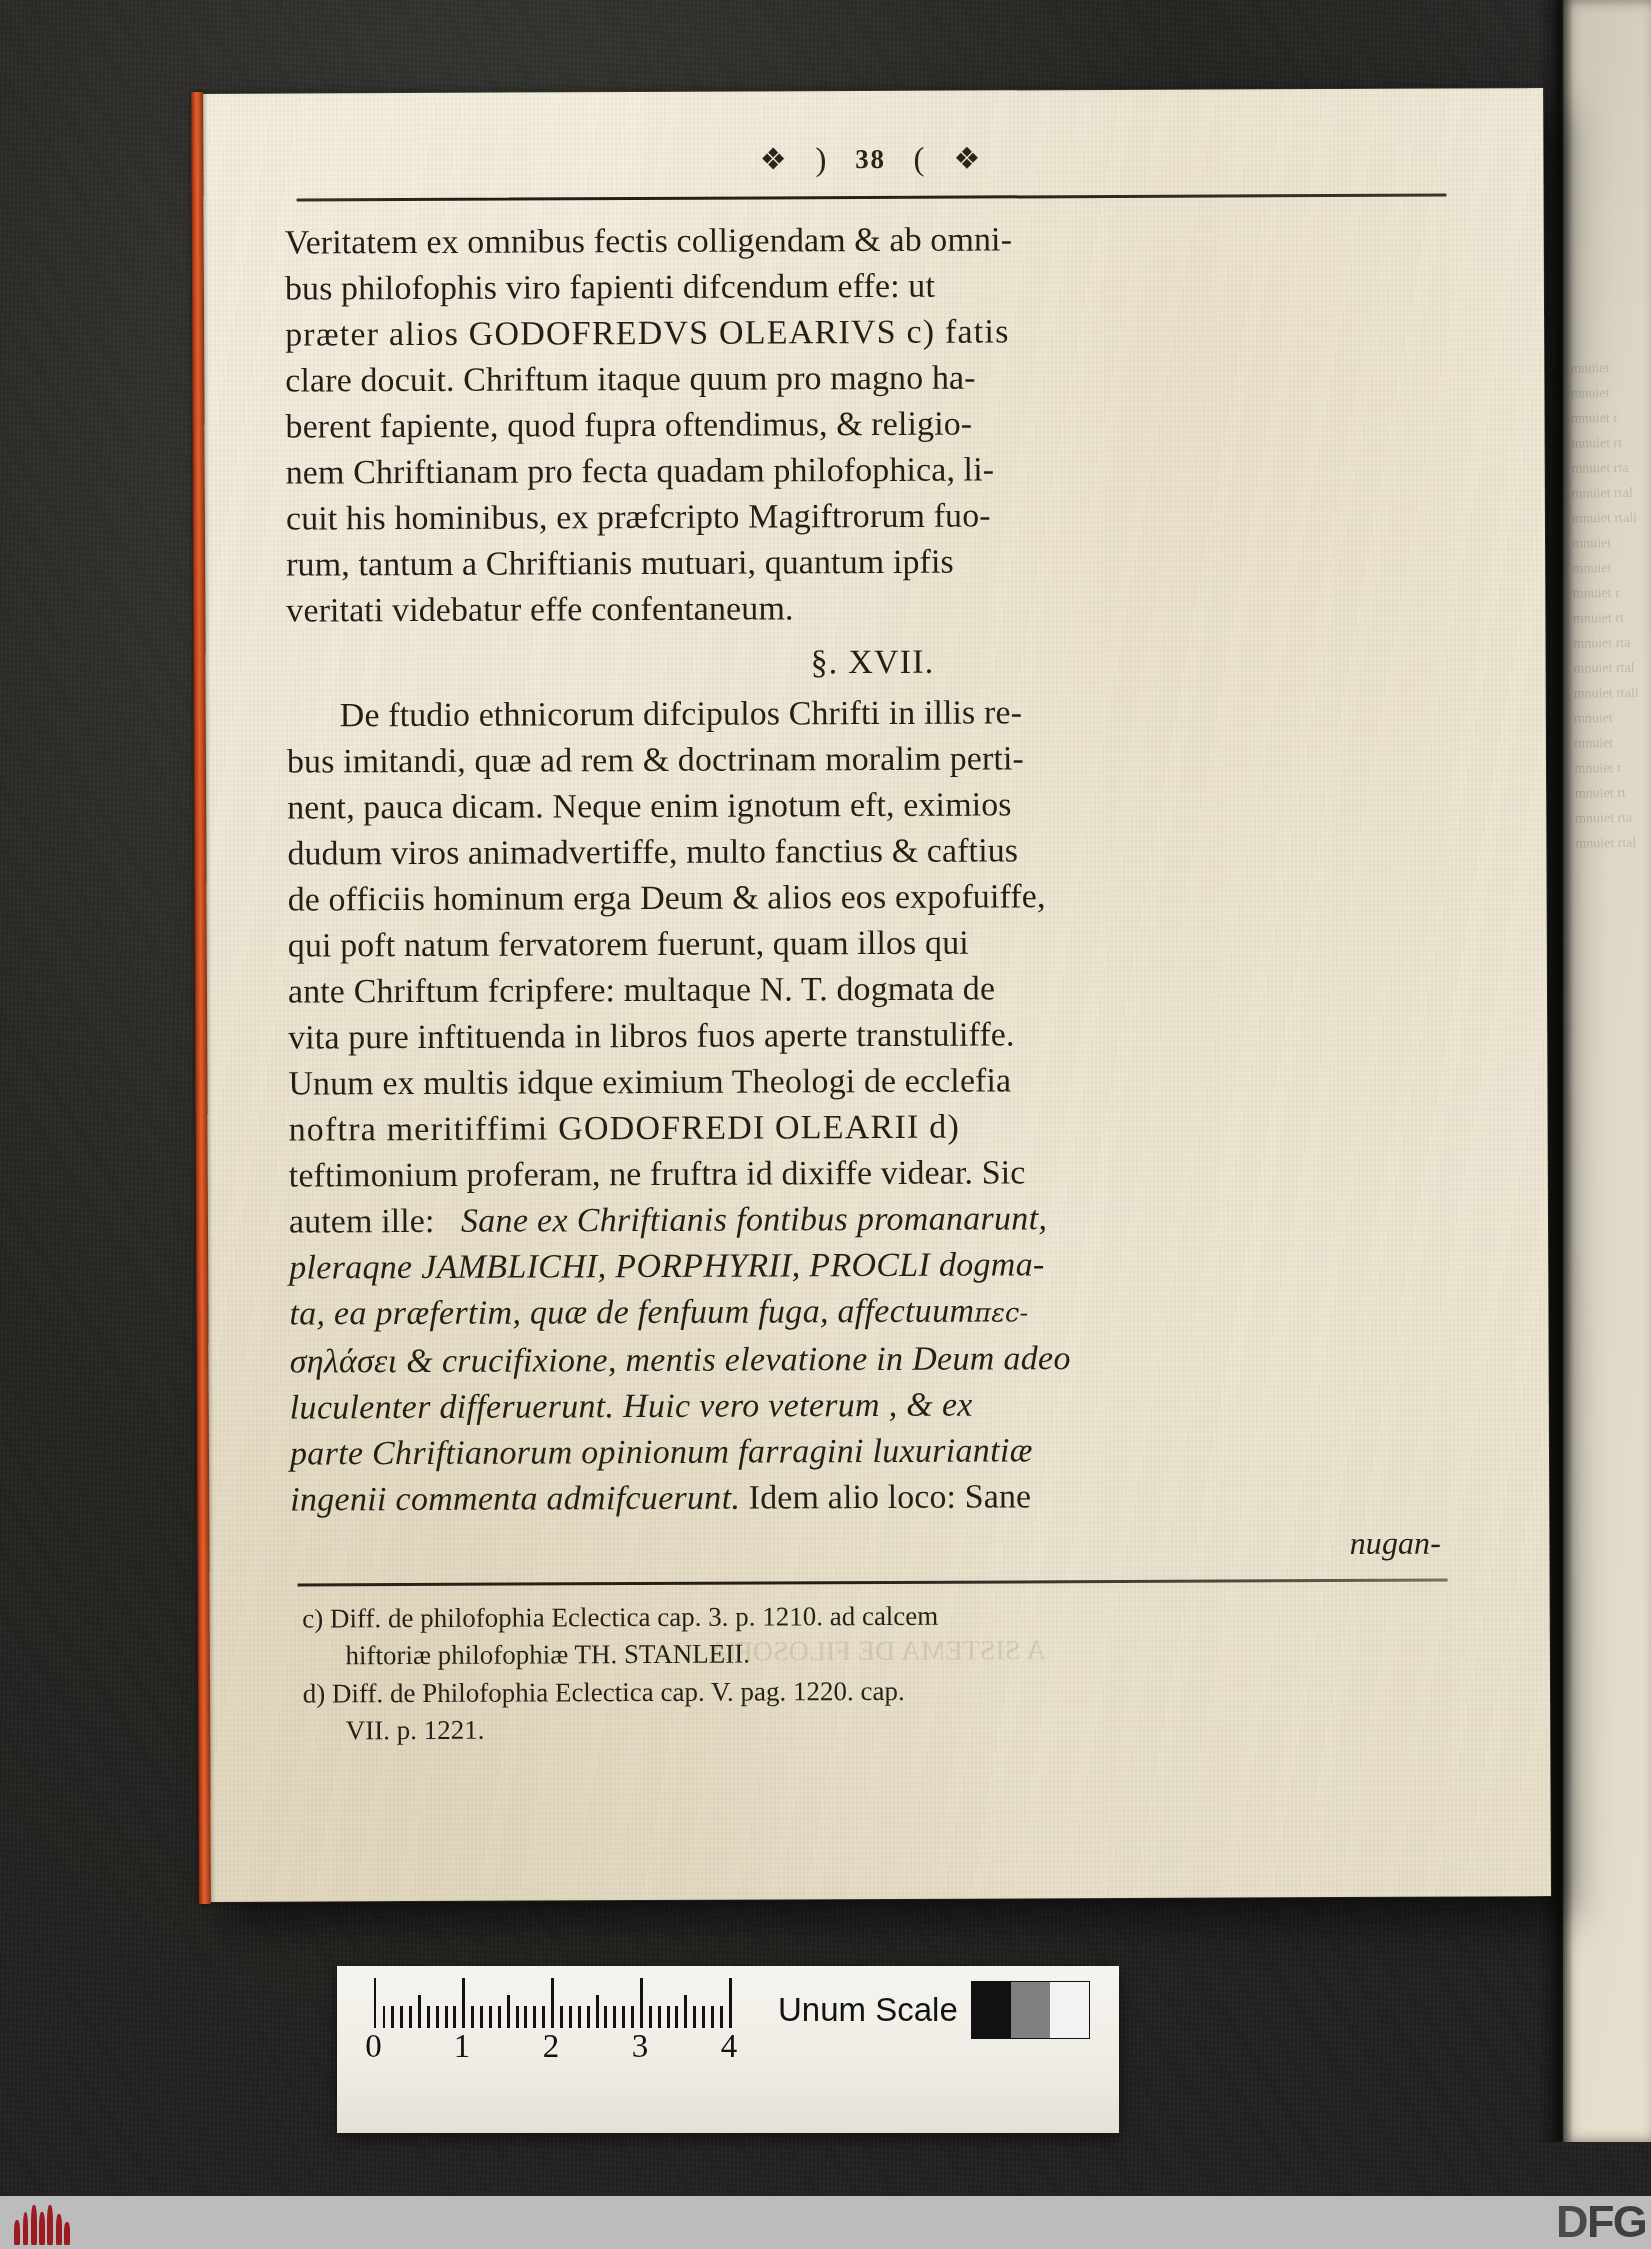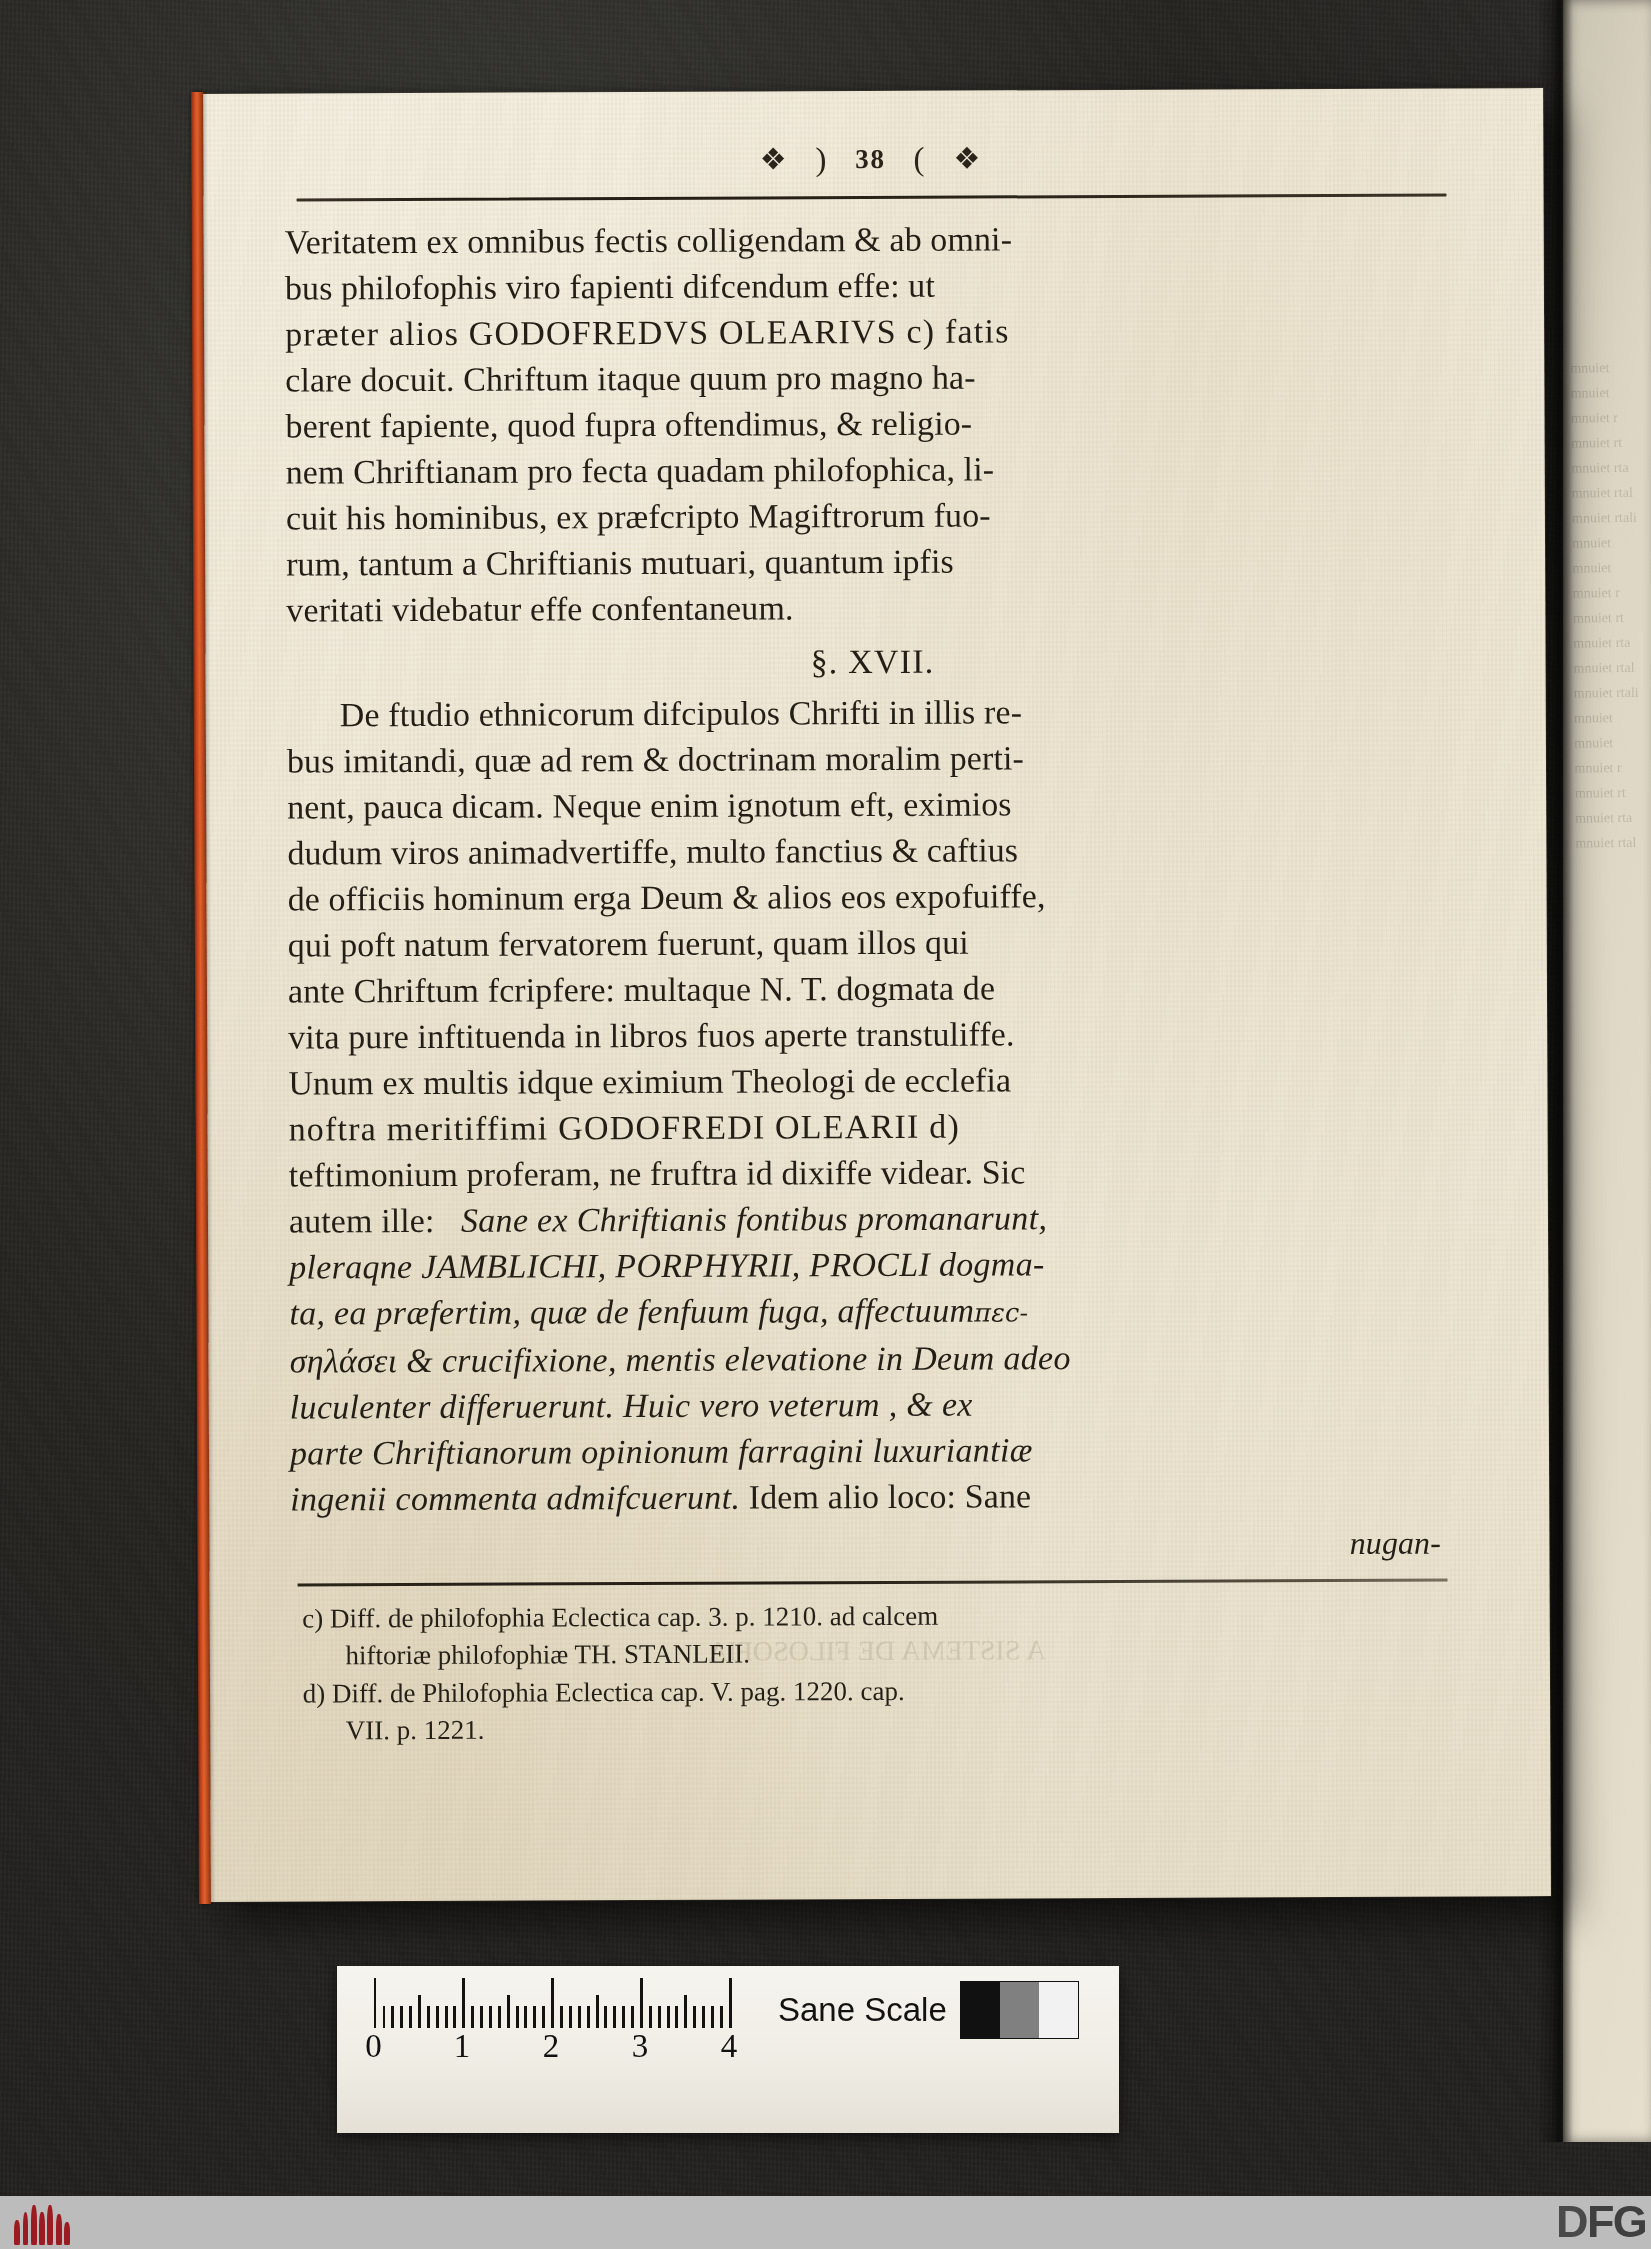--- a/index.html
+++ b/index.html
@@ -481,21 +481,21 @@
         </div>
       <div class="rnums" id="ruler-nums">
           <span style="left: 6.6px;">0</span>
           <span style="left: 95px;">1</span>
           <span style="left: 184px;">2</span>
           <span style="left: 273px;">3</span>
           <span style="left: 362px;">4</span>
         </div>
     </div>
     <div class="grayscale-wrap">
-      <div class="gs-label">Sane Scale</div>
+      <div class="gs-label">Unum Scale</div>
       <div class="gs-patches" id="gs-patches">
           <div style="background: rgb(17, 17, 17);"></div>
           <div style="background: rgb(128, 128, 128);"></div>
           <div style="background: rgb(242, 242, 242);"></div>
         </div>
     </div>
   </div>
 </div>
 
 <div class="footer">

